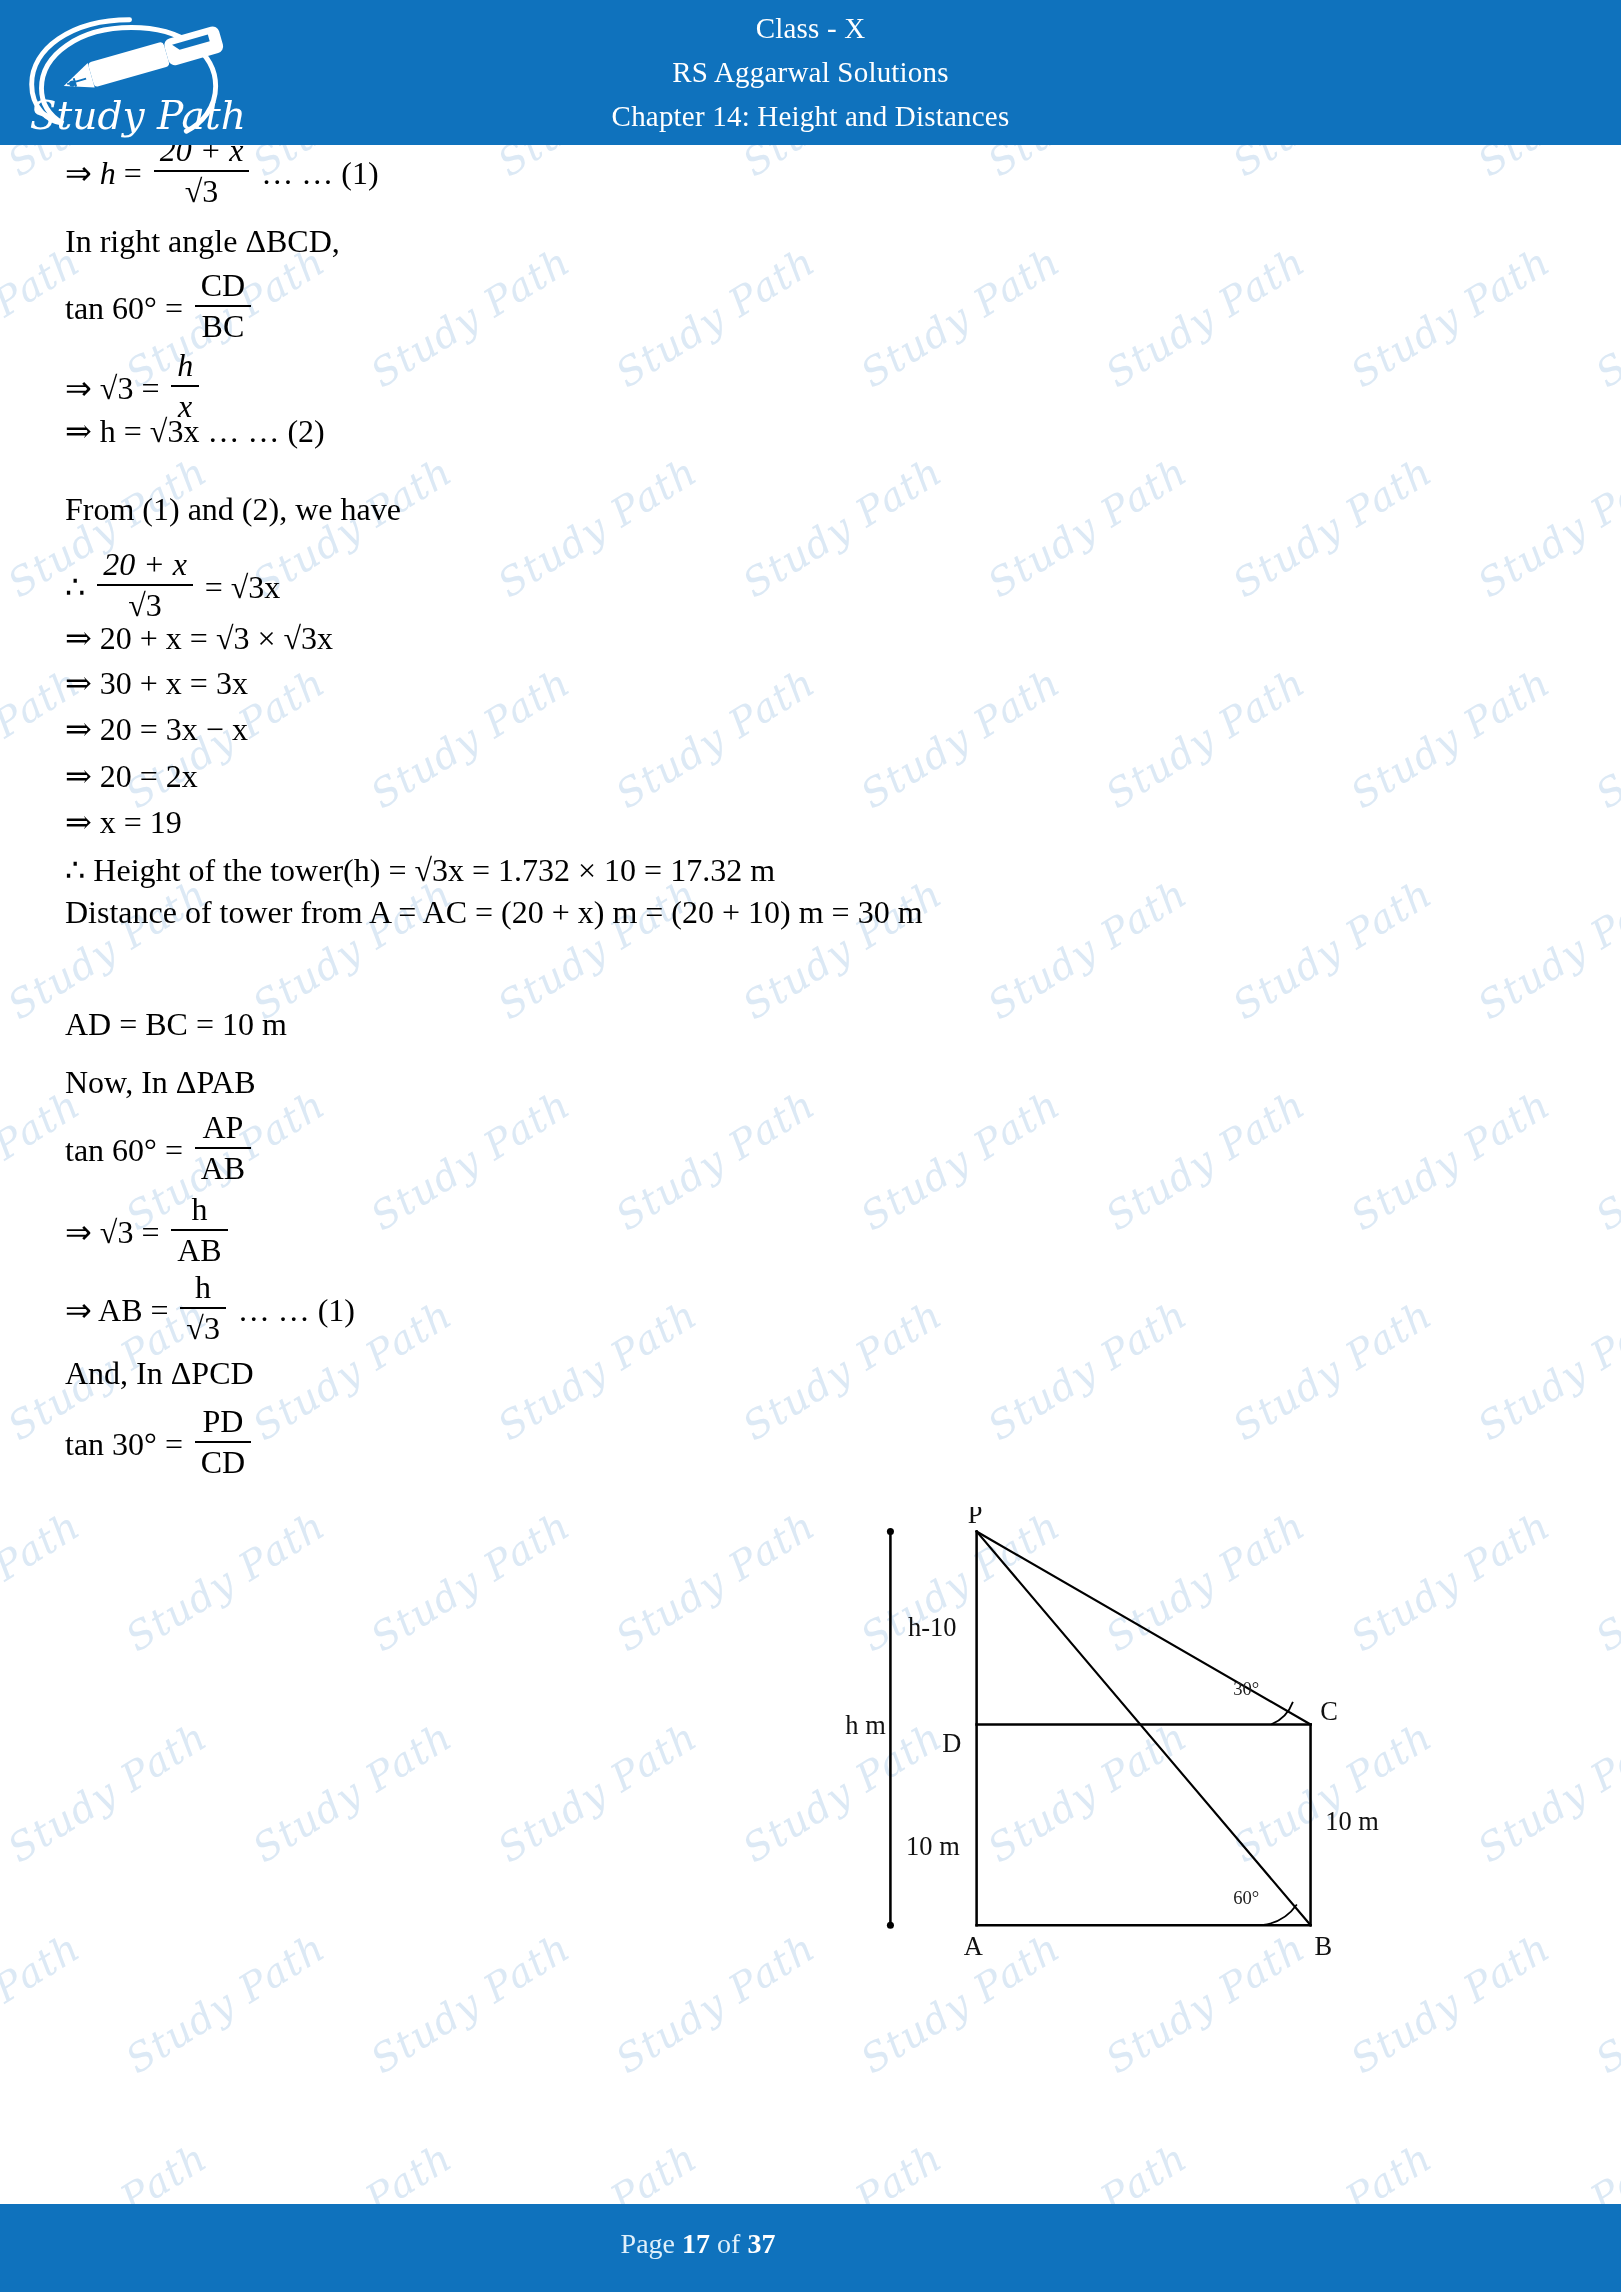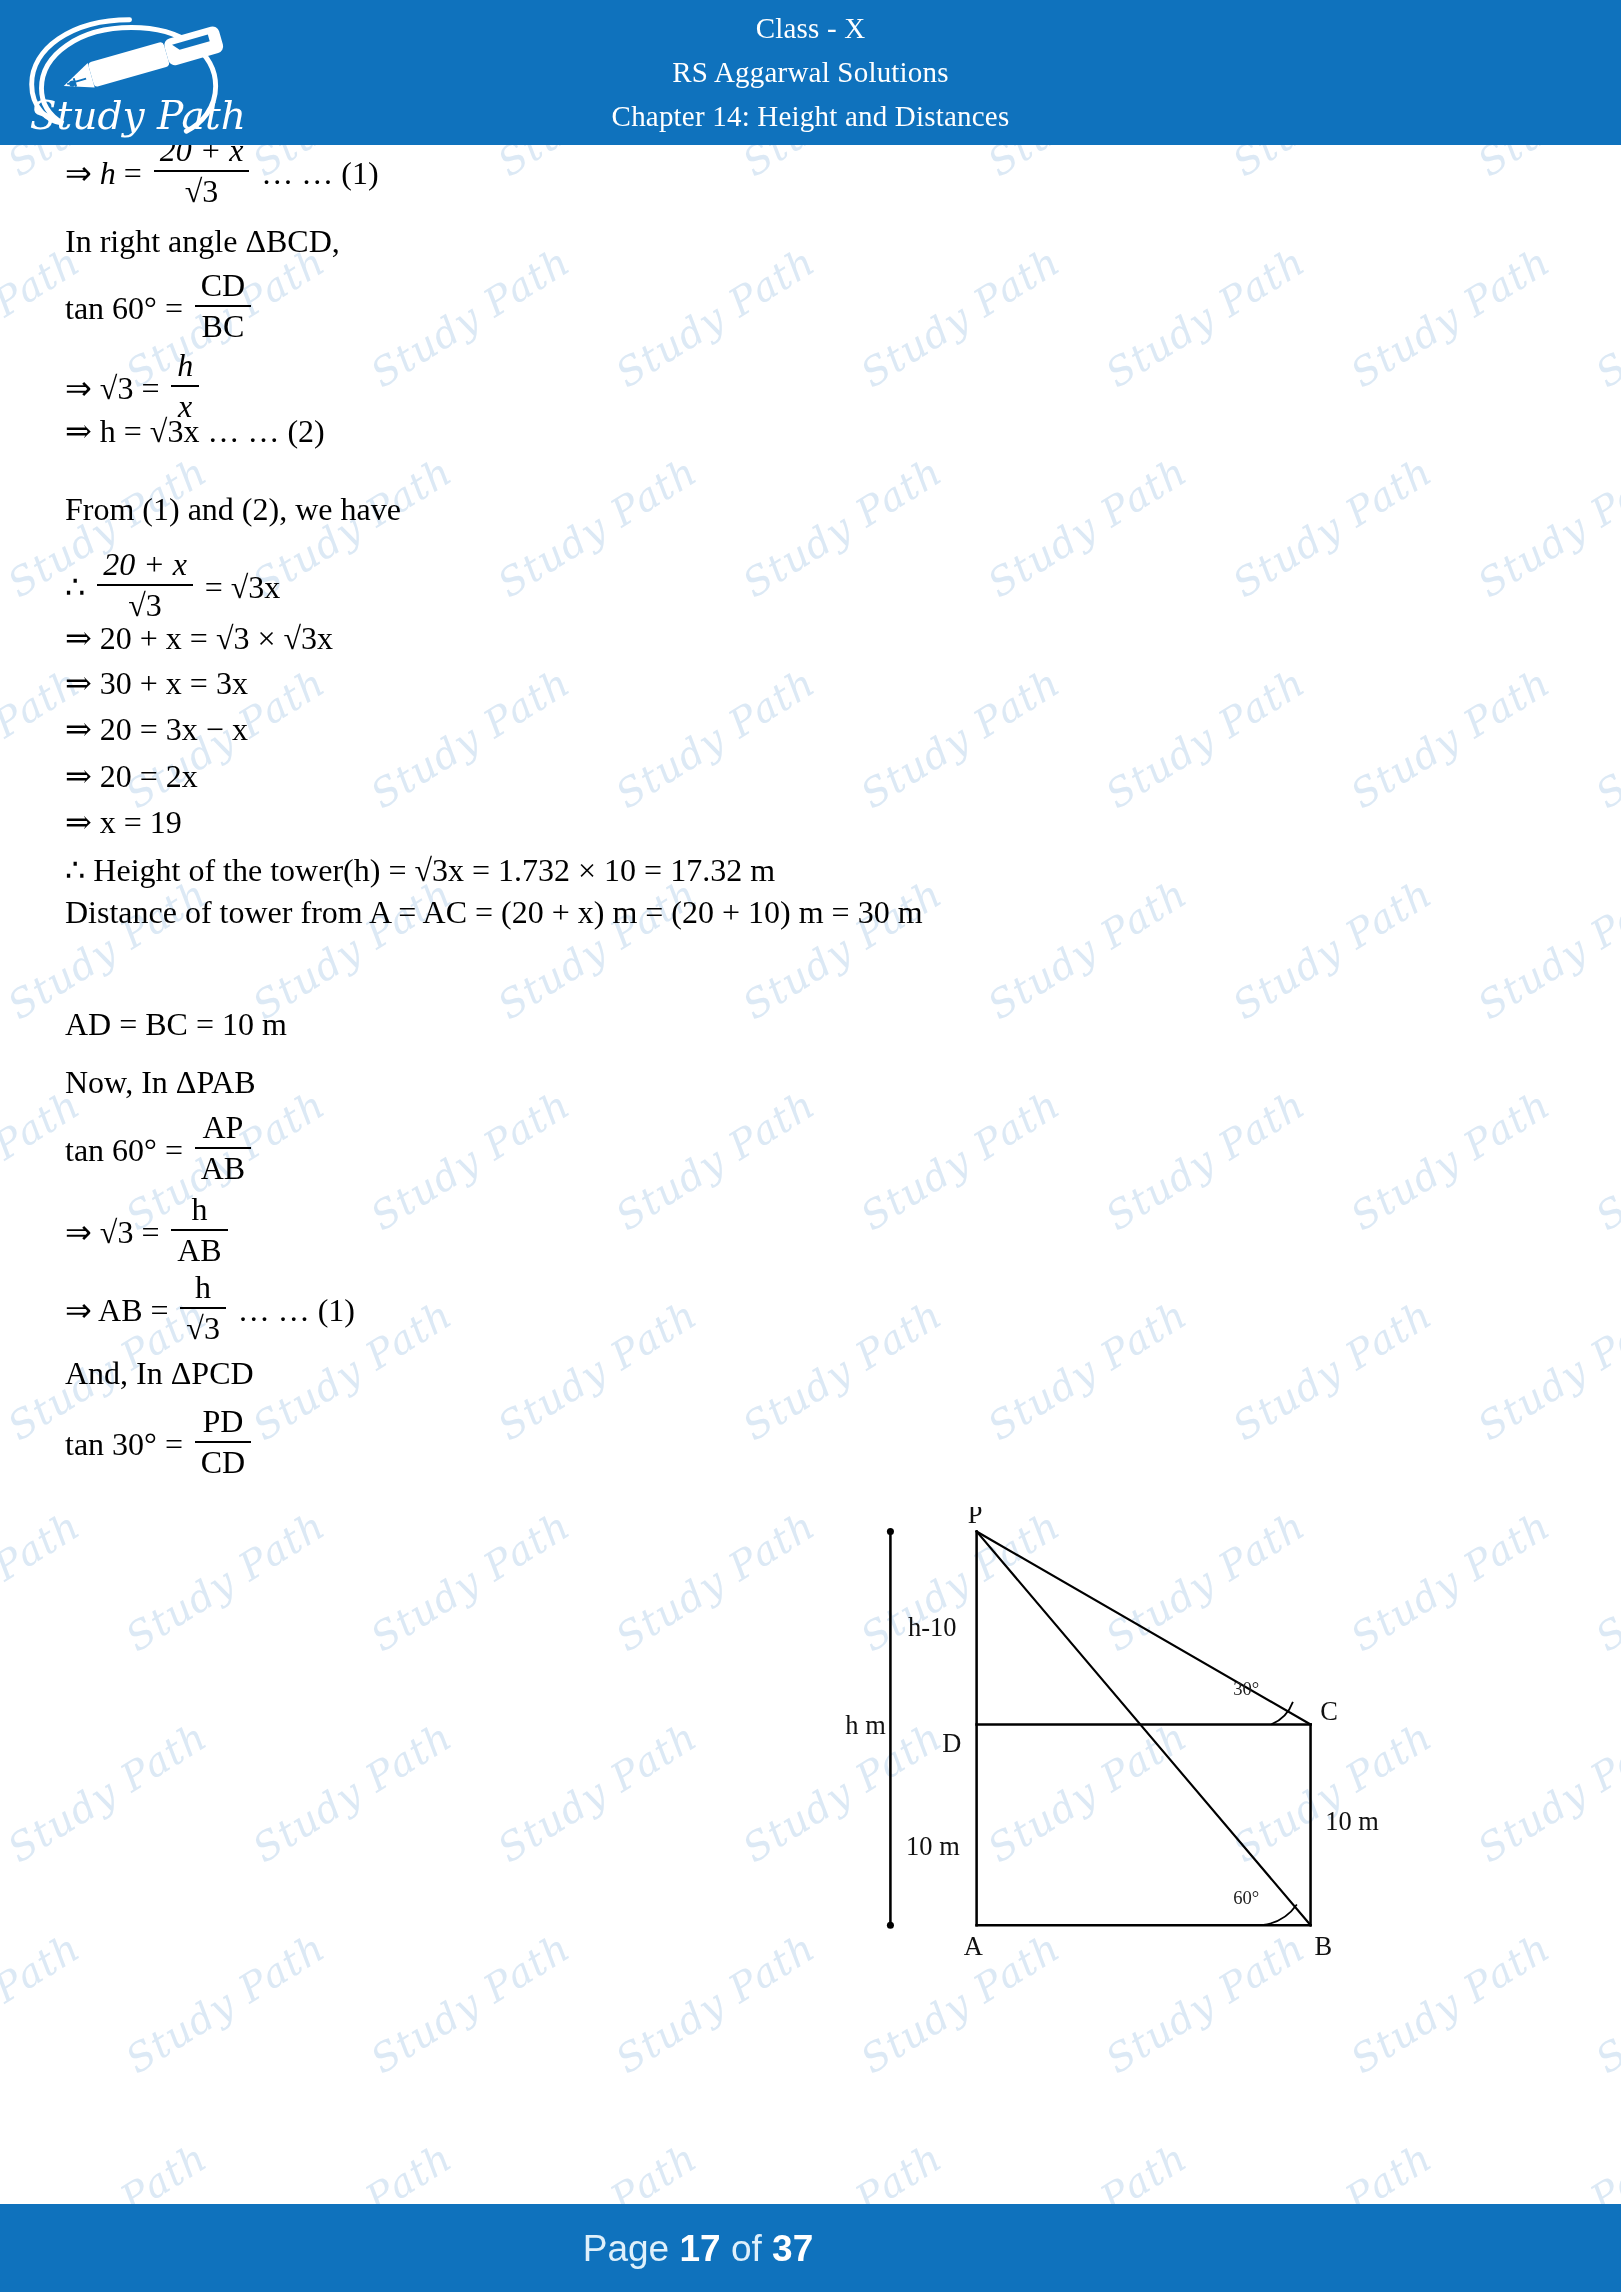--- a/index.html
+++ b/index.html
@@ -78,22 +78,22 @@
     height: 88px;
     background: #0f72bd;
     z-index: 5;
   }
   #footer-text {
     position: absolute;
     left: 0; top: 23.5px;
     width: 1396px;
     text-align: center;
     color: #dff0fb;
-    font-size: 37px;
-    font-family: Liberation Sans, sans-serif;
+    font-size: 28px;
+    font-family: Liberation Serif, serif;
   }
   #footer-text b { color:#ffffff; font-weight: 700; }
 
   
   #content {
     position: absolute;
     left: 0; top: 145px;
     width: 1621px;
     height: 2059px;
     z-index: 2;

